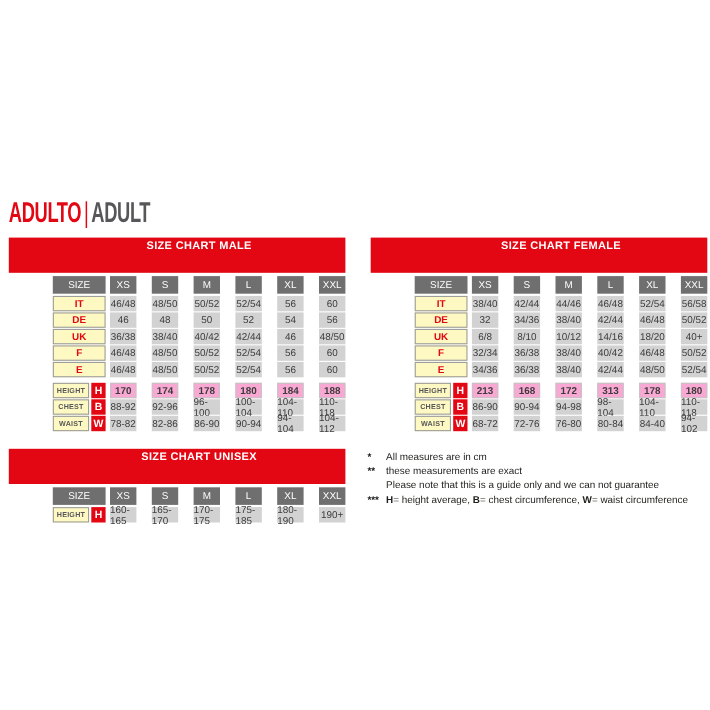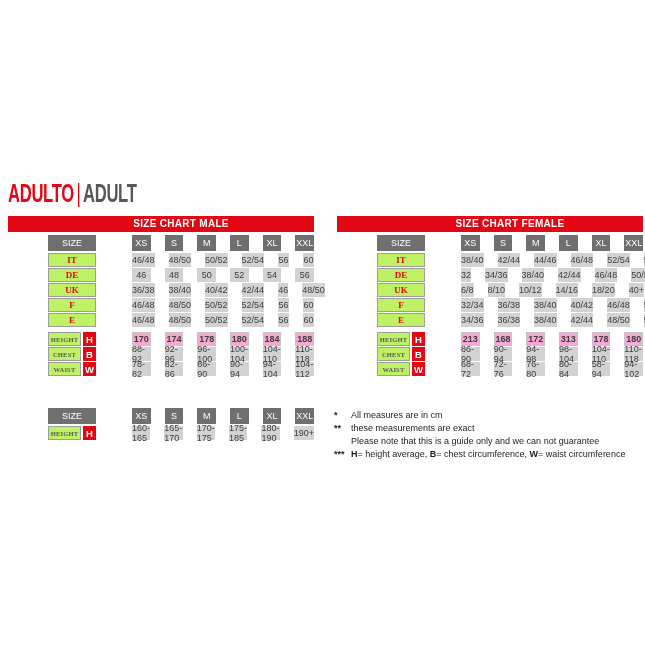--- a/index.html
+++ b/index.html
@@ -18,35 +18,35 @@
   .brand-scale{display:inline-block;transform:scaleX(0.64);transform-origin:0 0;
     font-size:26px;font-weight:bold;line-height:26px;letter-spacing:-0.5px;}
   .brand-primary{color:var(--red);}
   .brand-sep{color:var(--red);padding:0 4px;font-weight:normal;}
   .brand-secondary{color:#57575a;}
   
   .size-table{position:absolute;width:306px;}
   #table-0{left:8px;top:216px;}
   #table-1{left:337px;top:216px;}
   #table-2{left:8px;top:408px;}
-  .tbar{height:16px;line-height:16px;text-align:center;background:var(--red);color:#fff;
+  .tbar{height:32px;line-height:16px;text-align:center;background:var(--red);color:#fff;
     font-size:10px;font-weight:bold;letter-spacing:0.3px;margin-bottom:3px;padding-left:40px;}
   .trow{display:flex;height:14px;margin-bottom:1px;padding-left:40px;}
   .header-row{height:16px;margin-bottom:2px;}
   .label-area{width:48px;margin-right:4px;display:flex;flex:none;}
-  .cells{flex:1;display:flex;gap:14px;min-width:0;margin-left:32px;}
+  .cells{flex:1;display:flex;gap:14px;min-width:0;}
   .cell{flex:1;display:flex;align-items:center;justify-content:center;font-size:9px;box-sizing:border-box;}
   .hdr-cell{background:var(--hgray);color:#ffffff;}
   .corner-cell{flex:1;background:var(--hgray);color:#ffffff;font-size:9px;
     display:flex;align-items:center;justify-content:center;}
   .data-cell{background:var(--cgray);color:var(--ctext);}
   .bold-cell{font-weight:normal;}
   .height-cell{background:#f9a8d4;border:1px solid #c4c4c4;color:var(--ctext);font-weight:bold;}
-  .label-box{flex:1;background:#bef264;border:1px solid #9d9d9c;display:flex;align-items:center;
-    justify-content:center;box-sizing:border-box;font-family:Liberation Serif, serif;}
+  .label-box{flex:1;background:#fef9c3;border:1px solid #9d9d9c;display:flex;align-items:center;
+    justify-content:center;box-sizing:border-box;}
   .red-label{color:var(--red);font-weight:bold;font-size:9px;}
   .measure-label{color:#57575a;font-weight:bold;font-size:6.5px;letter-spacing:0.2px;margin-right:2px;}
   .badge{width:13px;flex:none;background:var(--red);color:#ffffff;font-weight:bold;font-size:9.5px;
     display:flex;align-items:center;justify-content:center;}
   .measure-gap{height:4px;}
   
   .footnotes{position:absolute;left:334px;top:409px;width:308px;color:#1d1d1b;font-size:9px;}
   .fnote{display:flex;}
   .fmarker{width:17px;flex:none;font-weight:bold;line-height:13px;}
   .fbody{flex:1;}
@@ -298,26 +298,27 @@
       <div class="trow">
         <div class="label-area">
           <div class="label-box measure-label">WAIST</div>
           <div class="badge">W</div>
         </div>
         <div class="cells">
           <div class="cell data-cell">68-72</div>
           <div class="cell data-cell">72-76</div>
           <div class="cell data-cell">76-80</div>
           <div class="cell data-cell">80-84</div>
-          <div class="cell data-cell">58-94</div>
+          <div class="cell data-cell">84-40</div>
           <div class="cell data-cell">94-102</div>
         </div>
       </div>
     </div>
   <div class="size-table" id="table-2">
+      <div class="tbar">SIZE CHART UNISEX</div>
       <div class="trow header-row">
         <div class="label-area">
           <div class="corner-cell">SIZE</div>
         </div>
         <div class="cells">
           <div class="cell hdr-cell">XS</div>
           <div class="cell hdr-cell">S</div>
           <div class="cell hdr-cell">M</div>
           <div class="cell hdr-cell">L</div>
           <div class="cell hdr-cell">XL</div>

